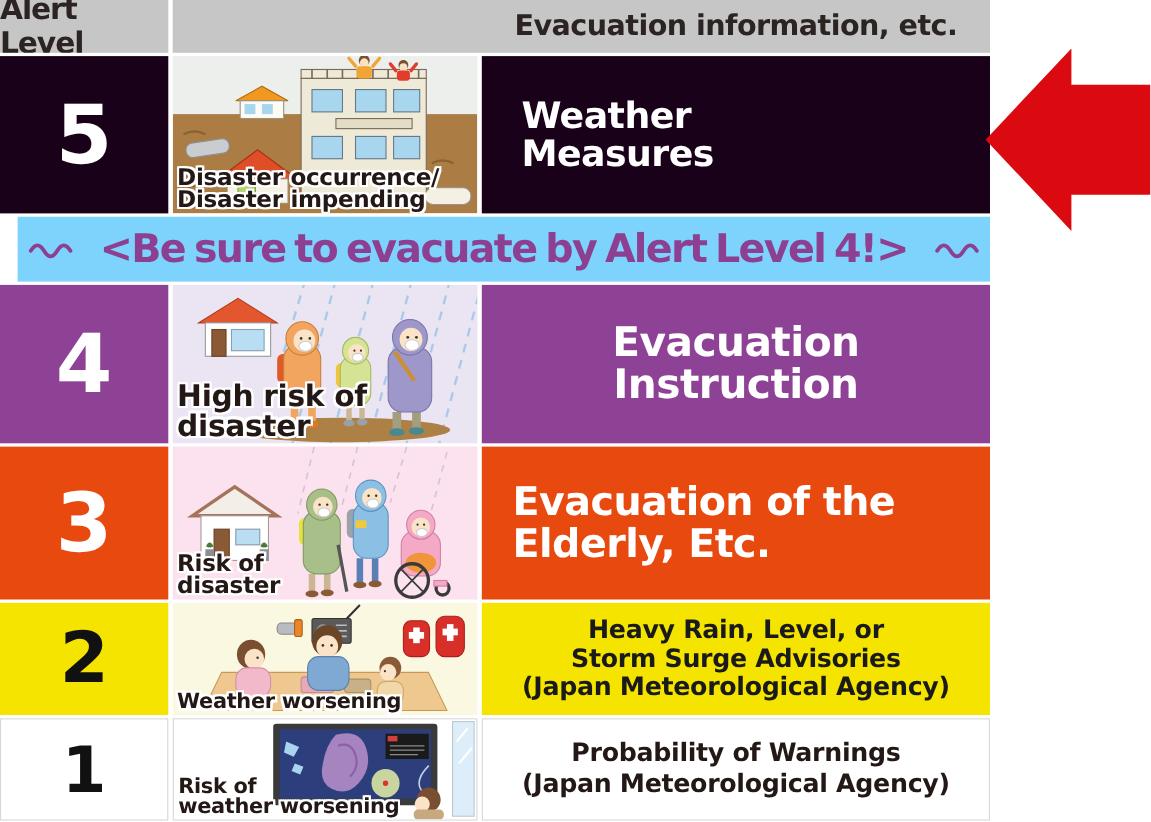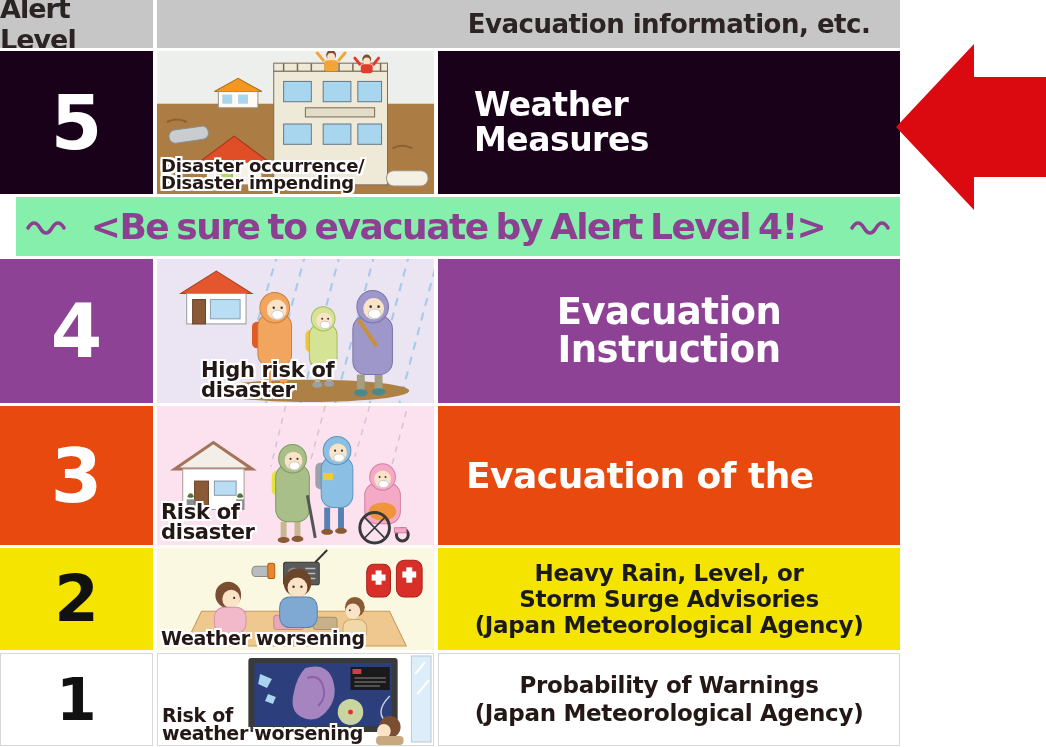--- a/index.html
+++ b/index.html
@@ -17,21 +17,21 @@
   .cell { position:relative; overflow:hidden; }
 
   
   .hdr { background:#c6c6c6; display:flex; align-items:center; }
   .hdr-left { justify-content:center; }
   .hdr-left .t { font-size:27px; font-weight:bold; color:#2b2422; letter-spacing:-1px; }
   .hdr-right { grid-column:2 / span 2; }
   .hdr-right .t { margin-left:auto; width:462px; text-align:center; font-size:26px; font-weight:bold; color:#2b2422; letter-spacing:-0.5px; }
 
   
-  .banner { grid-column:1 / span 3; background:#86efac; display:flex; align-items:center; justify-content:center; gap:24px; overflow:hidden;margin-left:16px; }
+  .banner { grid-column:1 / span 3; background:#7dd3fc; display:flex; align-items:center; justify-content:center; gap:24px; overflow:hidden;margin-left:16px; }
   .banner .msg { font-size:36px; font-weight:bold; color:#8d3f92; letter-spacing:-1.5px; word-spacing:-3px; white-space:nowrap; }
 
   
   .num { display:flex; align-items:center; justify-content:center; font-weight:bold; }
   .num-5 { background:#190119; color:#fff; font-size:74px; }
   .num-4 { background:#8e4296; color:#fff; font-size:74px; }
   .num-3 { background:#e8490f; color:#fff; font-size:74px; }
   .num-2 { background:#f4e400; color:#111; font-size:64px; }
   .num-1 { background:#ffffff; color:#111; font-size:58px; }
 
@@ -42,22 +42,22 @@
   .illu-2 { background:#fbf8e2; }
   .illu-1 { background:#ffffff; }
   .illu svg { position:absolute; inset:0; width:100%; height:100%; }
 
   .caption {
     position:absolute; left:4px; bottom:2px; z-index:2;
     font-weight:bold; color:#231815; line-height:0.98; letter-spacing:-0.3px;
     text-shadow:-2px -2px 0 #fff, 2px -2px 0 #fff, -2px 2px 0 #fff, 2px 2px 0 #fff,
                 -2px 0 0 #fff, 2px 0 0 #fff, 0 -2px 0 #fff, 0 2px 0 #fff;
   }
-  .cap-5 { font-size:18px; }
-  .cap-4 { font-size:21px;margin-left:40px; }
+  .cap-5 { font-size:21px; }
+  .cap-4 { font-size:27px; }
   .cap-3 { font-size:21px; }
   .cap-2 { font-size:19px; }
   .cap-1 { font-size:19px; }
 
   
   .action { display:flex; flex-direction:column; justify-content:center; font-weight:bold; }
   .act-5 { background:#190119; color:#fff; font-size:33px; line-height:1.05; padding-left:36px; letter-spacing:-0.5px; }
   .act-4 { background:#8e4296; color:#fff; font-size:37px; line-height:1.04; text-align:center; letter-spacing:-0.5px; }
   .act-3 { background:#e8490f; color:#fff; font-size:36px; line-height:1.04; padding-left:28px; letter-spacing:-0.5px; }
   .act-2 { background:#f4e400; color:#1a1a1a; font-size:23px; line-height:1.14; text-align:center; letter-spacing:-0.3px; }
@@ -243,20 +243,21 @@
         <circle cx="248" cy="127" r="6" fill="none" stroke="#3a3a3a" stroke-width="3"></circle>
         <rect x="240" y="120" width="12" height="5" fill="#f4aac6" stroke="#d27fa2"></rect>
       </svg>
       <div class="caption cap-3">
         <div>Risk of</div>
         <div>disaster</div>
       </div>
     </div>
     <div class="cell action act-3">
       <span>Evacuation of the</span>
+      <span>Elderly, Etc.</span>
     </div>
 
     <div class="cell num num-2">2</div>
     <div class="cell illu illu-2">
       <svg viewBox="0 0 280 100" preserveAspectRatio="none">
         <rect width="280" height="100" fill="#fbf8e2"></rect>
         <rect x="128" y="14" width="36" height="22" rx="2" fill="#5a5a5a" stroke="#333"></rect>
         <line x1="160" y1="14" x2="172" y2="2" stroke="#333" stroke-width="2"></line>
         <circle cx="138" cy="25" r="6" fill="#8a8a8a"></circle>
         <path d="M150,20 h10 M150,25 h10 M150,30 h10" stroke="#bbb" stroke-width="1.5"></path>

